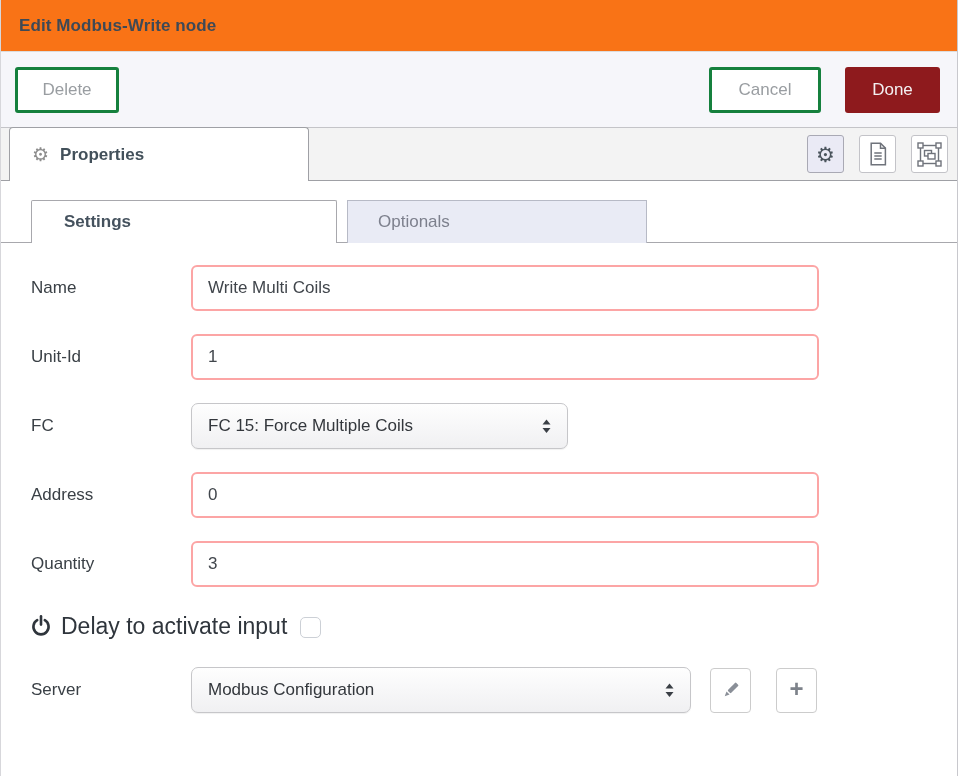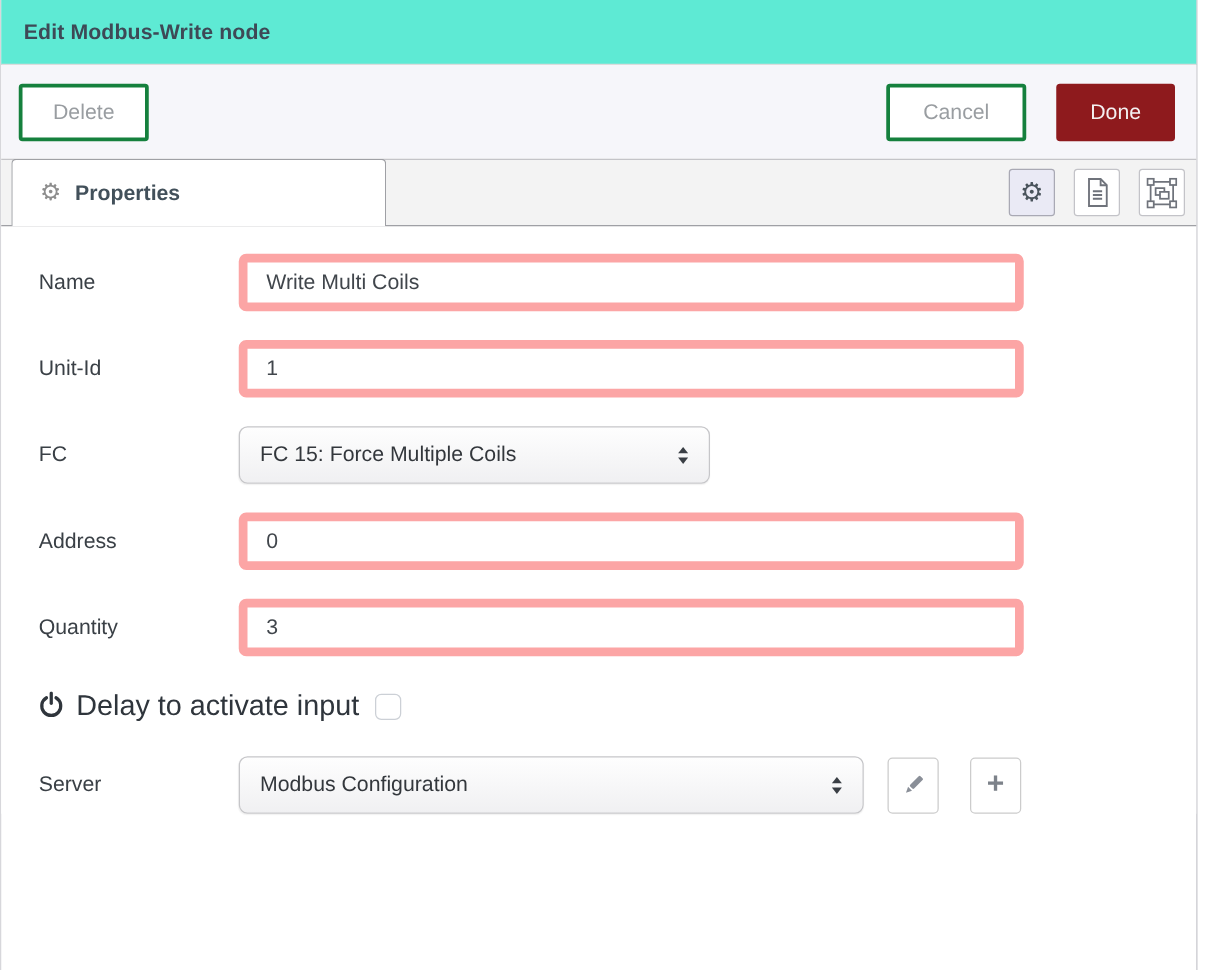--- a/index.html
+++ b/index.html
@@ -9,21 +9,21 @@
     font-family:"Liberation Sans", sans-serif;
     -webkit-font-smoothing:antialiased;
   }
   .dialog {
     position:relative; width:958px; height:776px; background:#fff;
     border-left:1px solid #d7d7db; border-right:1px solid #c8c8cd;
   }
 
   
   .dlg-header {
-    height:52px; background:#5eead4; border-bottom:1px solid #dcdcdc;
+    height:52px; background:#f97316; border-bottom:1px solid #dcdcdc;
     display:flex; align-items:center; padding:0 18px;
   }
   .dlg-title { font-size:17px; font-weight:bold; color:#3e4956; letter-spacing:0.1px; }
 
   
   .button-bar {
     height:75px; background:#f6f6fa; display:flex; align-items:center;
     padding:0 17px 0 14px;
   }
   .btn {
@@ -77,21 +77,21 @@
   .subtab-optionals {
     left:346px; height:43px; width:300px; background:#e9ebf5;
     border:1px solid #b7bac6; border-bottom:none; padding-left:30px;
     color:#7d808d;
   }
 
   .form { padding:22px 0 0 30px; }
   .form-row { display:flex; align-items:center; margin-bottom:23px; }
   .form-label { width:160px; font-size:17px; color:#3a4046; }
   .text-input {
-    width:628px; height:46px; border:7px solid #fca5a5; border-radius:6px;
+    width:628px; height:46px; border:2px solid #fca5a5; border-radius:6px;
     font-size:17px; color:#41464c; padding:0 15px; background:#fff;
     font-family:"Liberation Sans", sans-serif; outline:none;
   }
   .select {
     height:46px; border:1px solid #c6c6c9; border-radius:7px;
     background:linear-gradient(#fefefe,#f0f0f2);
     box-shadow:0 1px 1px rgba(0,0,0,0.06);
     display:flex; align-items:center; padding:0 15px 0 16px;
     font-size:17px; color:#33373c; cursor:pointer;
   }
@@ -162,20 +162,24 @@
             <rect x="7.5" y="8.5" width="7" height="5.5" fill="none" stroke="#6f737b" stroke-width="1.4"></rect>
             <rect x="11" y="11.5" width="7" height="5.5" fill="#fff" stroke="#6f737b" stroke-width="1.4"></rect>
           </svg>
         </span>
       </button>
     </div>
   </div>
 
   <div class="content">
 
+    <div class="subtab-row">
+      <div class="subtab subtab-settings">Settings</div>
+      <div class="subtab subtab-optionals">Optionals</div>
+    </div>
 
     <div class="form">
 
       <div class="form-row">
         <span class="form-label">Name</span>
         <input class="text-input" type="text" value="Write Multi Coils" style="">
       </div>
 
       <div class="form-row">
         <span class="form-label">Unit-Id</span>

